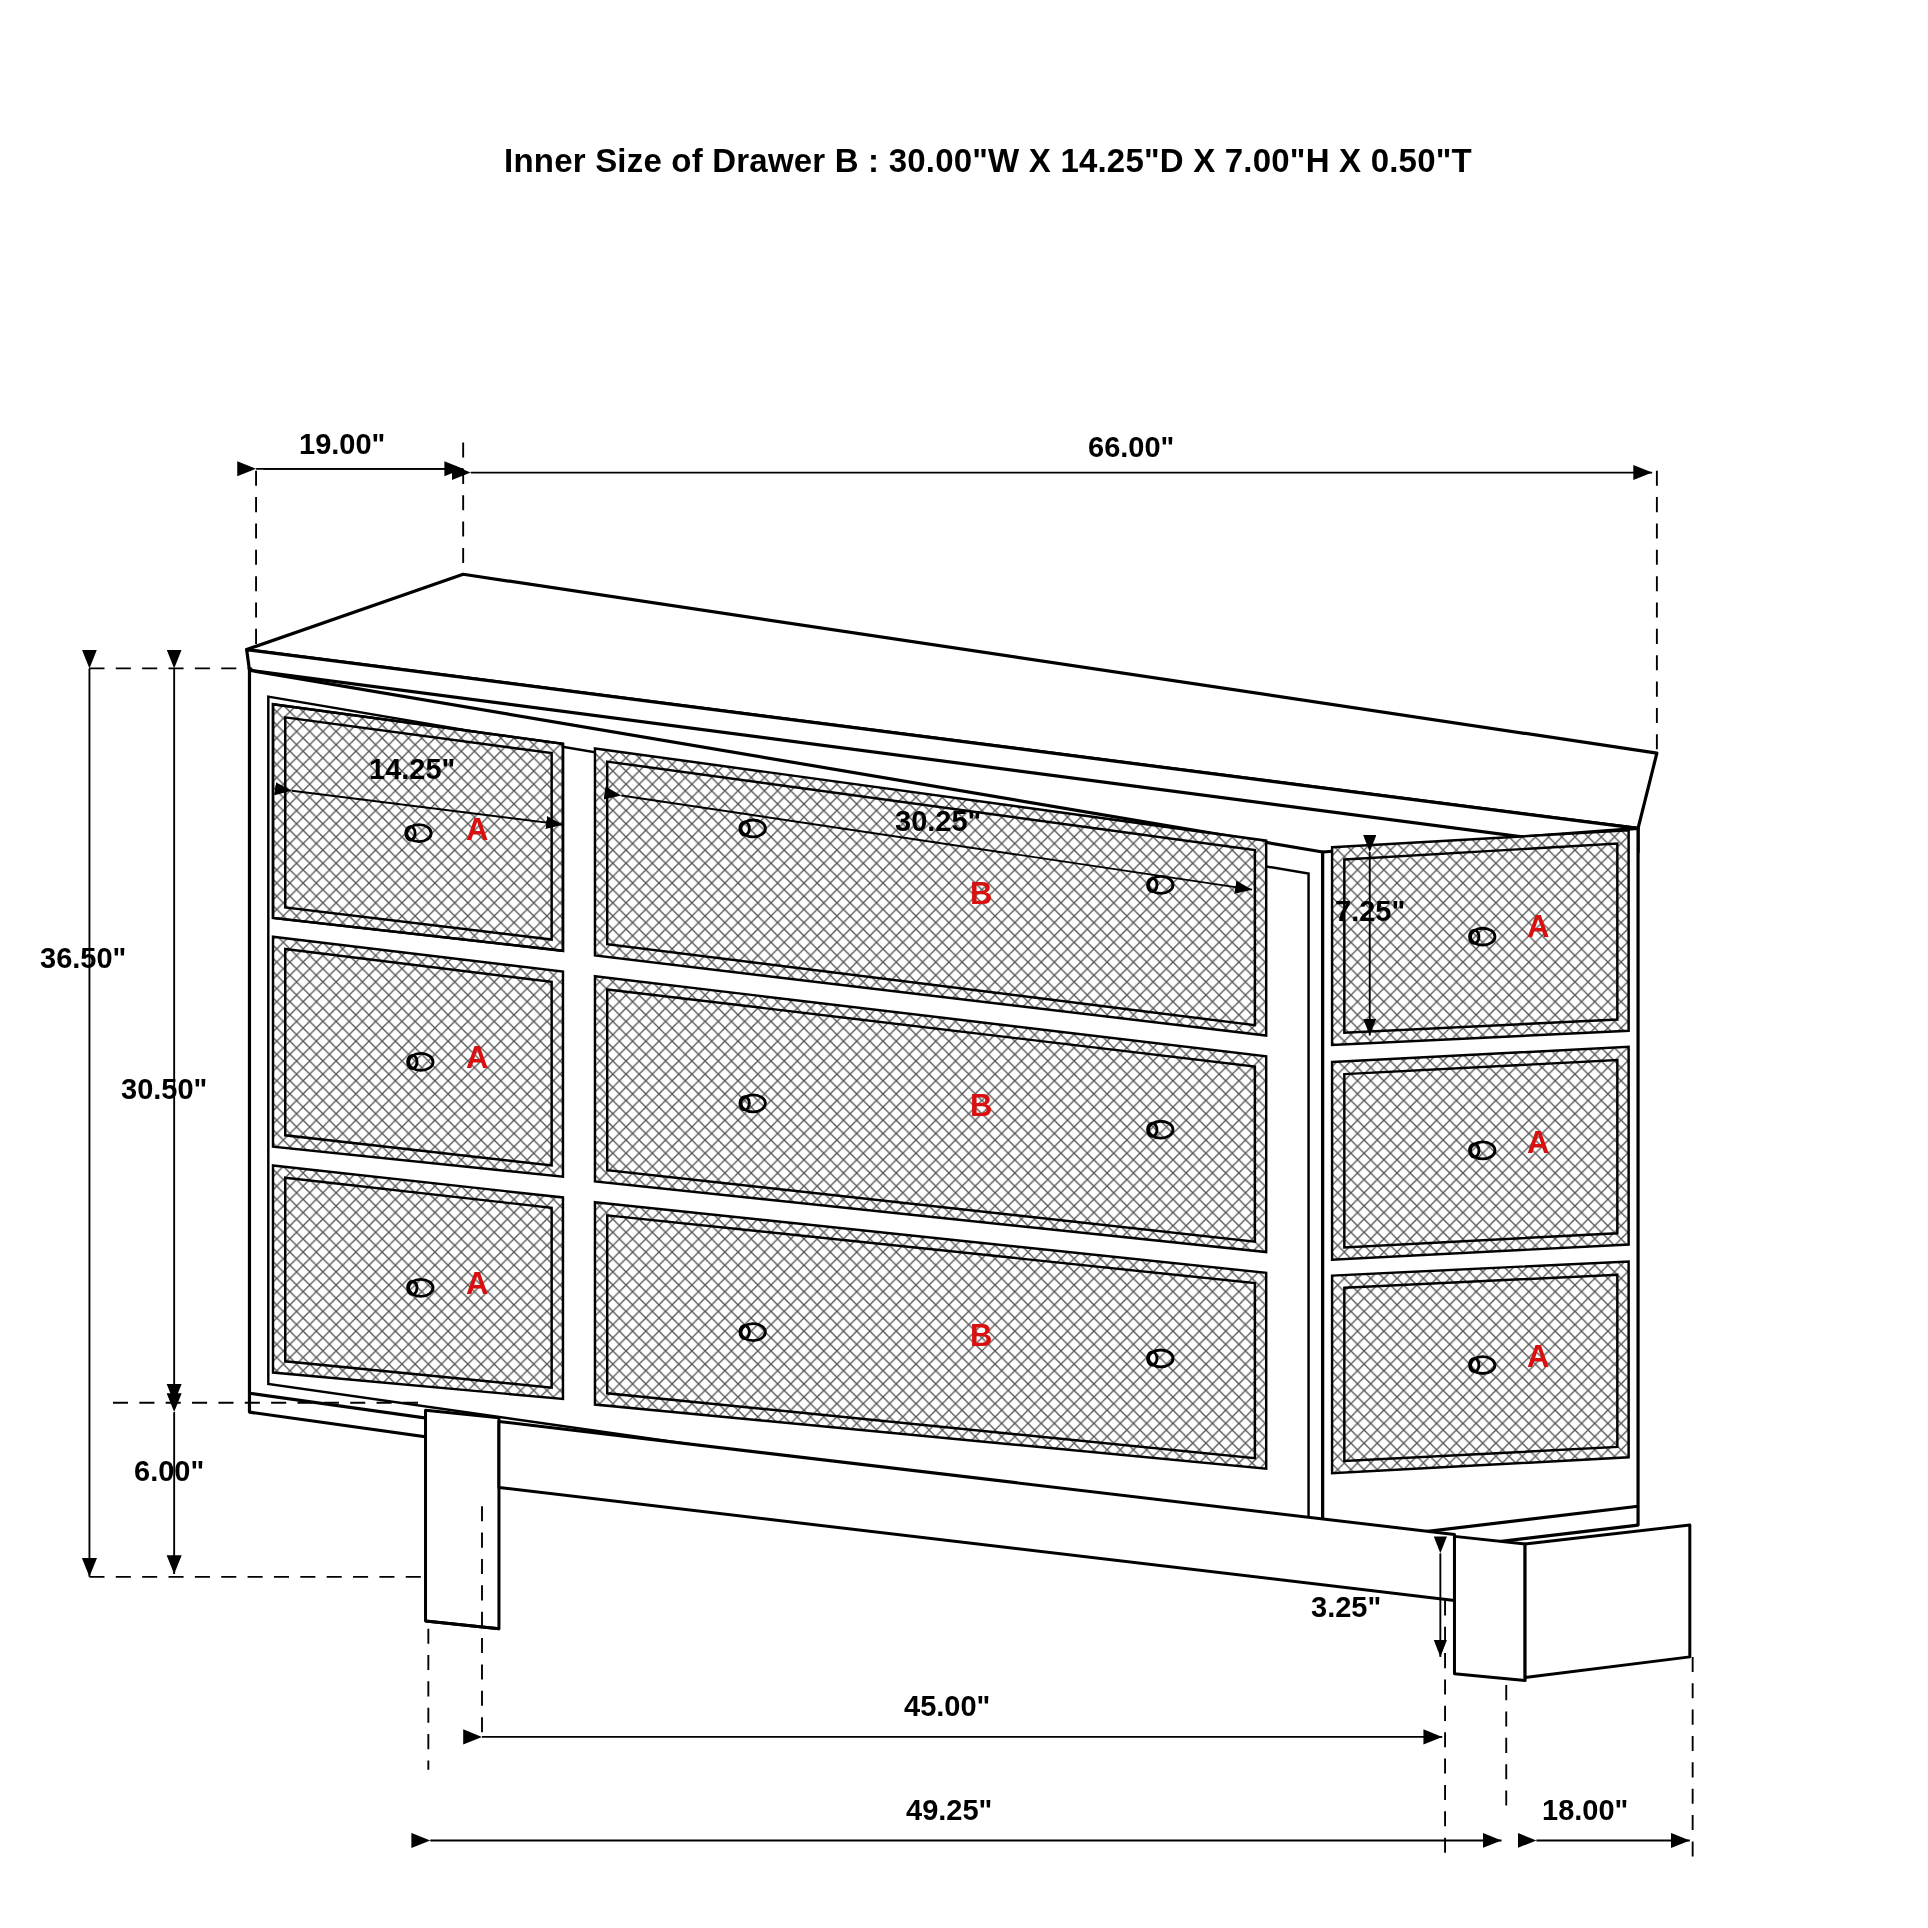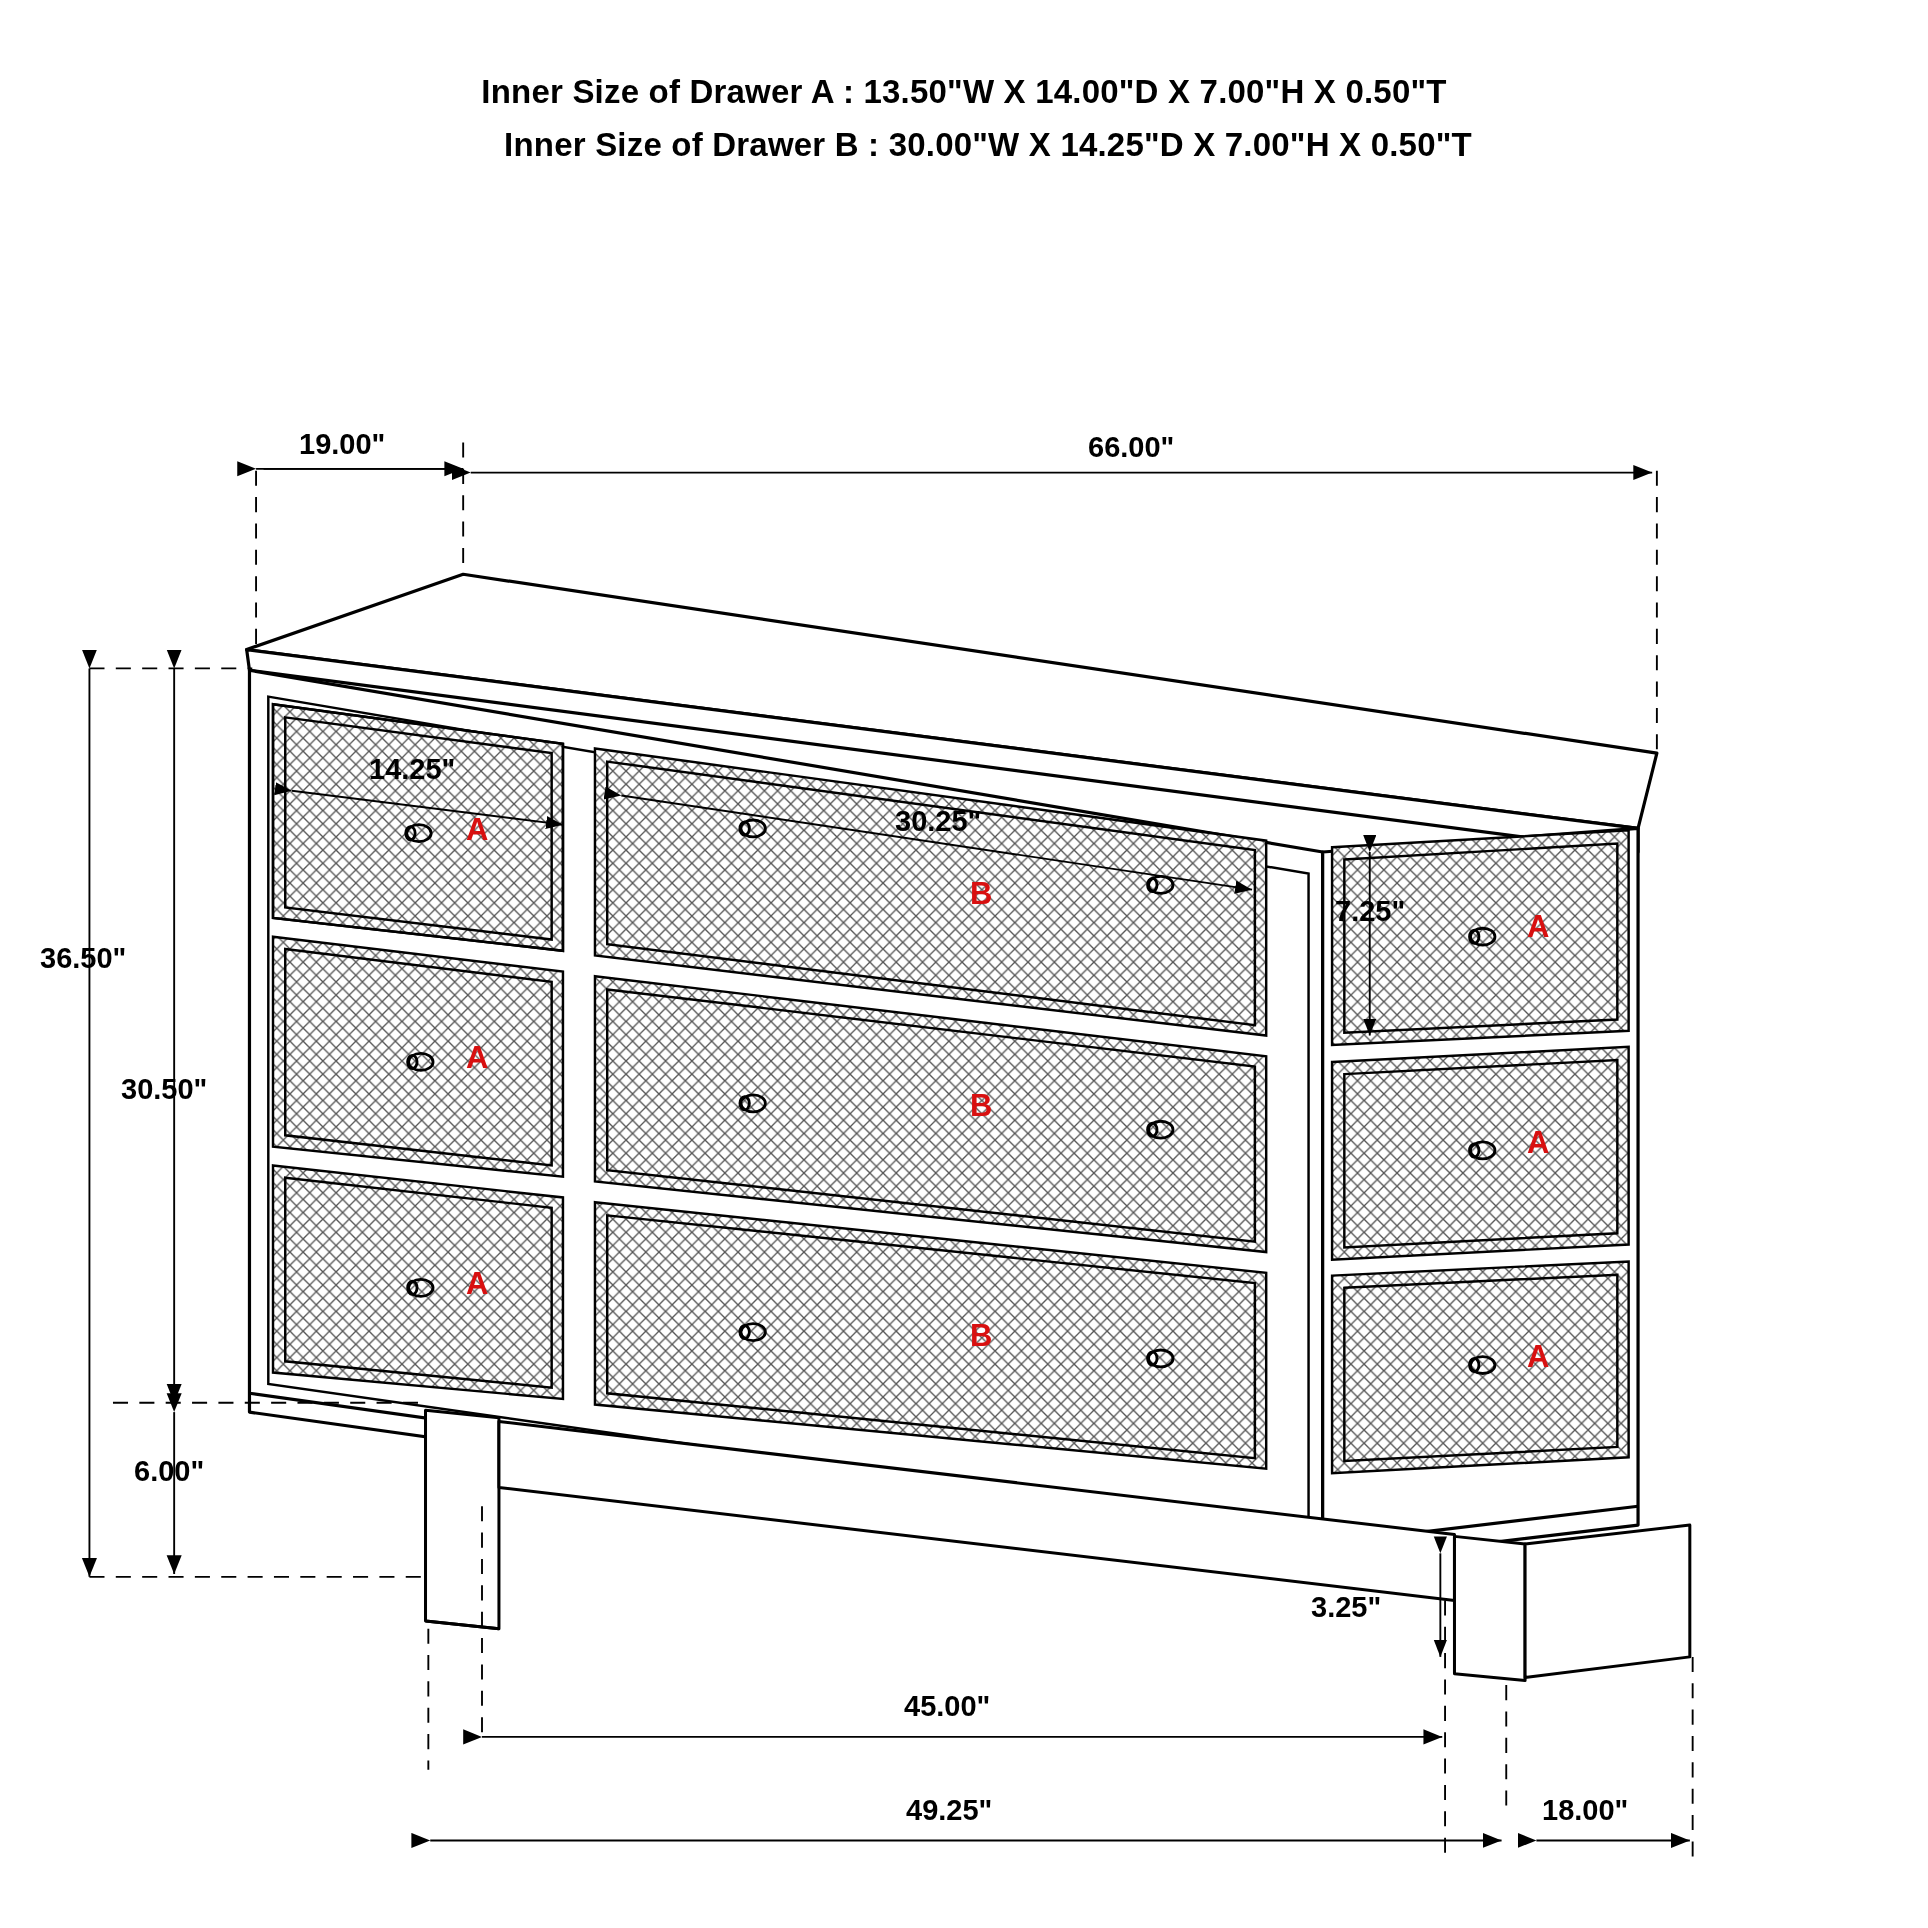--- a/index.html
+++ b/index.html
@@ -1,30 +1,29 @@
 <!DOCTYPE html>
 <html style="font-size:15px"><head>
 <meta charset="utf-8">
 <style>
   html,body{margin:0;padding:0;background:#ffffff;}
   body{width:1928px;height:1928px;font-family:"Liberation Sans",sans-serif;color:#000;}
   #stage{position:relative;width:1928px;height:1928px;overflow:hidden;}
   .hdr{position:absolute;left:0;right:0;text-align:center;font-weight:bold;font-size:33px;letter-spacing:0.2px;}
   #hdr1{top:73px;}
-  #hdr2{top:126px;margin-left:48px;}
+  #hdr2{top:142px;margin-left:48px;}
   svg{position:absolute;left:0;top:0;}
   .dimtxt{position:absolute;font-weight:bold;font-size:29px;white-space:nowrap;}
   .drawerlbl{position:absolute;font-weight:bold;font-size:31px;color:#d81010;white-space:nowrap;}
 </style>
 </head>
 <body>
 
 <div id="stage">
 
-  <div class="hdr" id="hdr1">Inner Size of Drawer A : 13.50"W X 14.00"D X 7.00"H X 0.50"T</div>
   <div class="hdr" id="hdr2">Inner Size of Drawer B : 30.00"W X 14.25"D X 7.00"H X 0.50"T</div>
 
   <svg width="1928" height="1928" viewBox="0 0 2048 2048">
     <defs>
       <marker id="ar" markerWidth="12" markerHeight="12" refX="10" refY="4" orient="auto">
         <path d="M0,0 L10,4 L0,8 z" fill="#000"></path>
       </marker>
       <marker id="arS" markerWidth="10" markerHeight="10" refX="9" refY="3.5" orient="auto">
         <path d="M0,0 L9,3.5 L0,7 z" fill="#000"></path>
       </marker>

